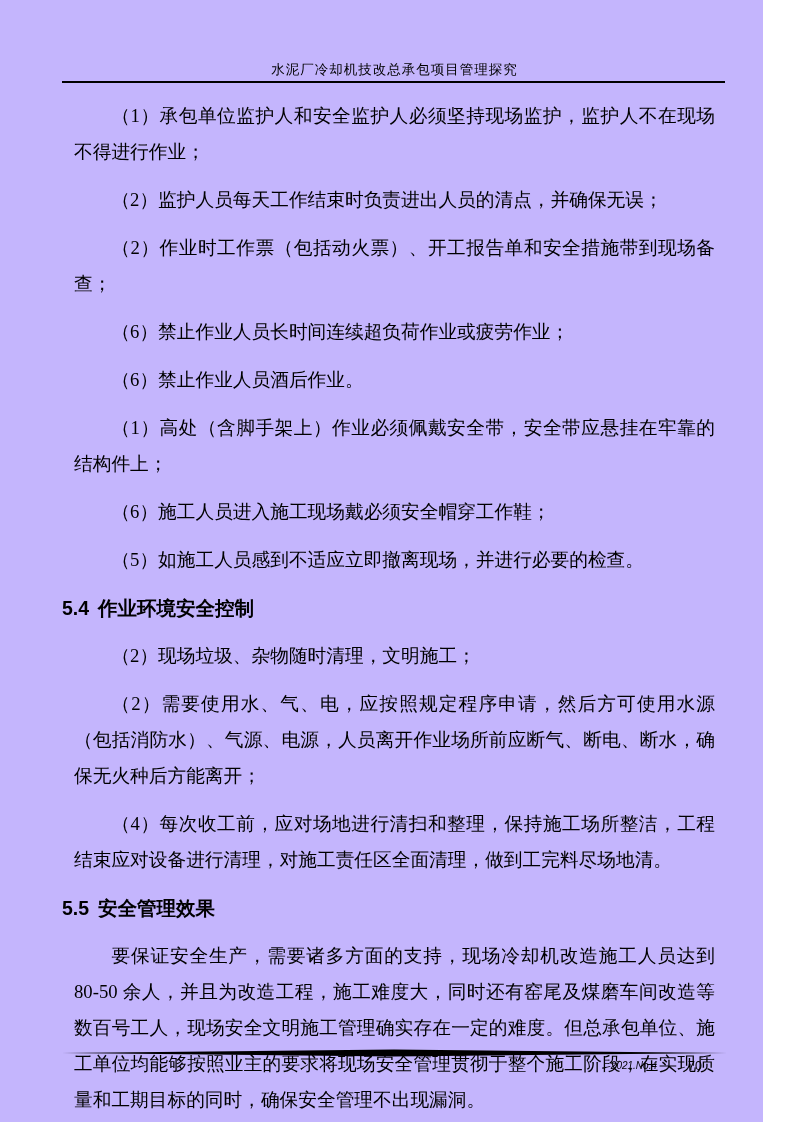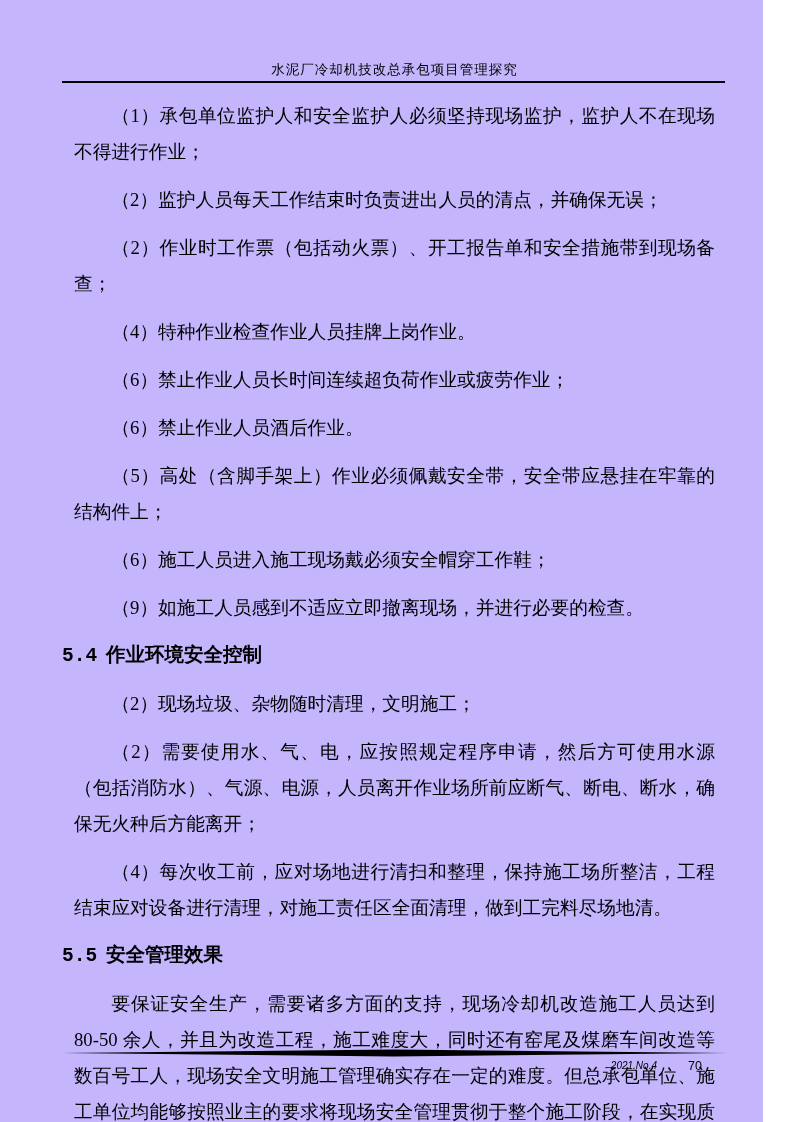--- a/index.html
+++ b/index.html
@@ -39,21 +39,21 @@
     line-height: 36px;
     text-align: justify;
   }
   .content p.body {
     margin: 12px;
     text-indent: 2em;
   }
   .content .sec-h {
     margin: 0;
     font-weight: bold;
-    font-family: Liberation Mono, monospace;
+    font-family: Liberation Sans, sans-serif;
     line-height: 36px;
     text-align: left;
   }
   .sec-h.h2 { font-size: 19.5px; }
   .sec-h.h1 { font-size: 25px; }
   .sec-h.h2 .sec-num { margin-right: 0.45em; }
   .sec-h.h1 .sec-num { margin-right: 1.1em; }
   .footer-rule {
     position: absolute;
     top: 1049px;
@@ -86,26 +86,25 @@
 
 <div class="page">
 
   <div class="running-head">水泥厂冷却机技改总承包项目管理探究</div>
   <div class="header-rule"></div>
 
   <div class="content">
     <p class="body">（1）承包单位监护人和安全监护人必须坚持现场监护，监护人不在现场不得进行作业；</p>
     <p class="body">（2）监护人员每天工作结束时负责进出人员的清点，并确保无误；</p>
     <p class="body">（2）作业时工作票（包括动火票）、开工报告单和安全措施带到现场备查；</p>
-    <p class="body">（4）特种作业检查作业人员挂牌上岗作业。</p>
     <p class="body">（6）禁止作业人员长时间连续超负荷作业或疲劳作业；</p>
     <p class="body">（6）禁止作业人员酒后作业。</p>
-    <p class="body">（5）高处（含脚手架上）作业必须佩戴安全带，安全带应悬挂在牢靠的结构件上；</p>
+    <p class="body">（1）高处（含脚手架上）作业必须佩戴安全带，安全带应悬挂在牢靠的结构件上；</p>
     <p class="body">（6）施工人员进入施工现场戴必须安全帽穿工作鞋；</p>
-    <p class="body">（9）如施工人员感到不适应立即撤离现场，并进行必要的检查。</p>
+    <p class="body">（5）如施工人员感到不适应立即撤离现场，并进行必要的检查。</p>
 
     <h3 class="sec-h h2"><span class="sec-num">5.4</span><span>作业环境安全控制</span></h3>
 
     <p class="body">（2）现场垃圾、杂物随时清理，文明施工；</p>
     <p class="body">（2）需要使用水、气、电，应按照规定程序申请，然后方可使用水源（包括消防水）、气源、电源，人员离开作业场所前应断气、断电、断水，确保无火种后方能离开；</p>
     <p class="body">（4）每次收工前，应对场地进行清扫和整理，保持施工场所整洁，工程结束应对设备进行清理，对施工责任区全面清理，做到工完料尽场地清。</p>
 
     <h3 class="sec-h h2"><span class="sec-num">5.5</span><span>安全管理效果</span></h3>
 
     <p class="body">要保证安全生产，需要诸多方面的支持，现场冷却机改造施工人员达到 80-50 余人，并且为改造工程，施工难度大，同时还有窑尾及煤磨车间改造等数百号工人，现场安全文明施工管理确实存在一定的难度。但总承包单位、施工单位均能够按照业主的要求将现场安全管理贯彻于整个施工阶段，在实现质量和工期目标的同时，确保安全管理不出现漏洞。</p>

